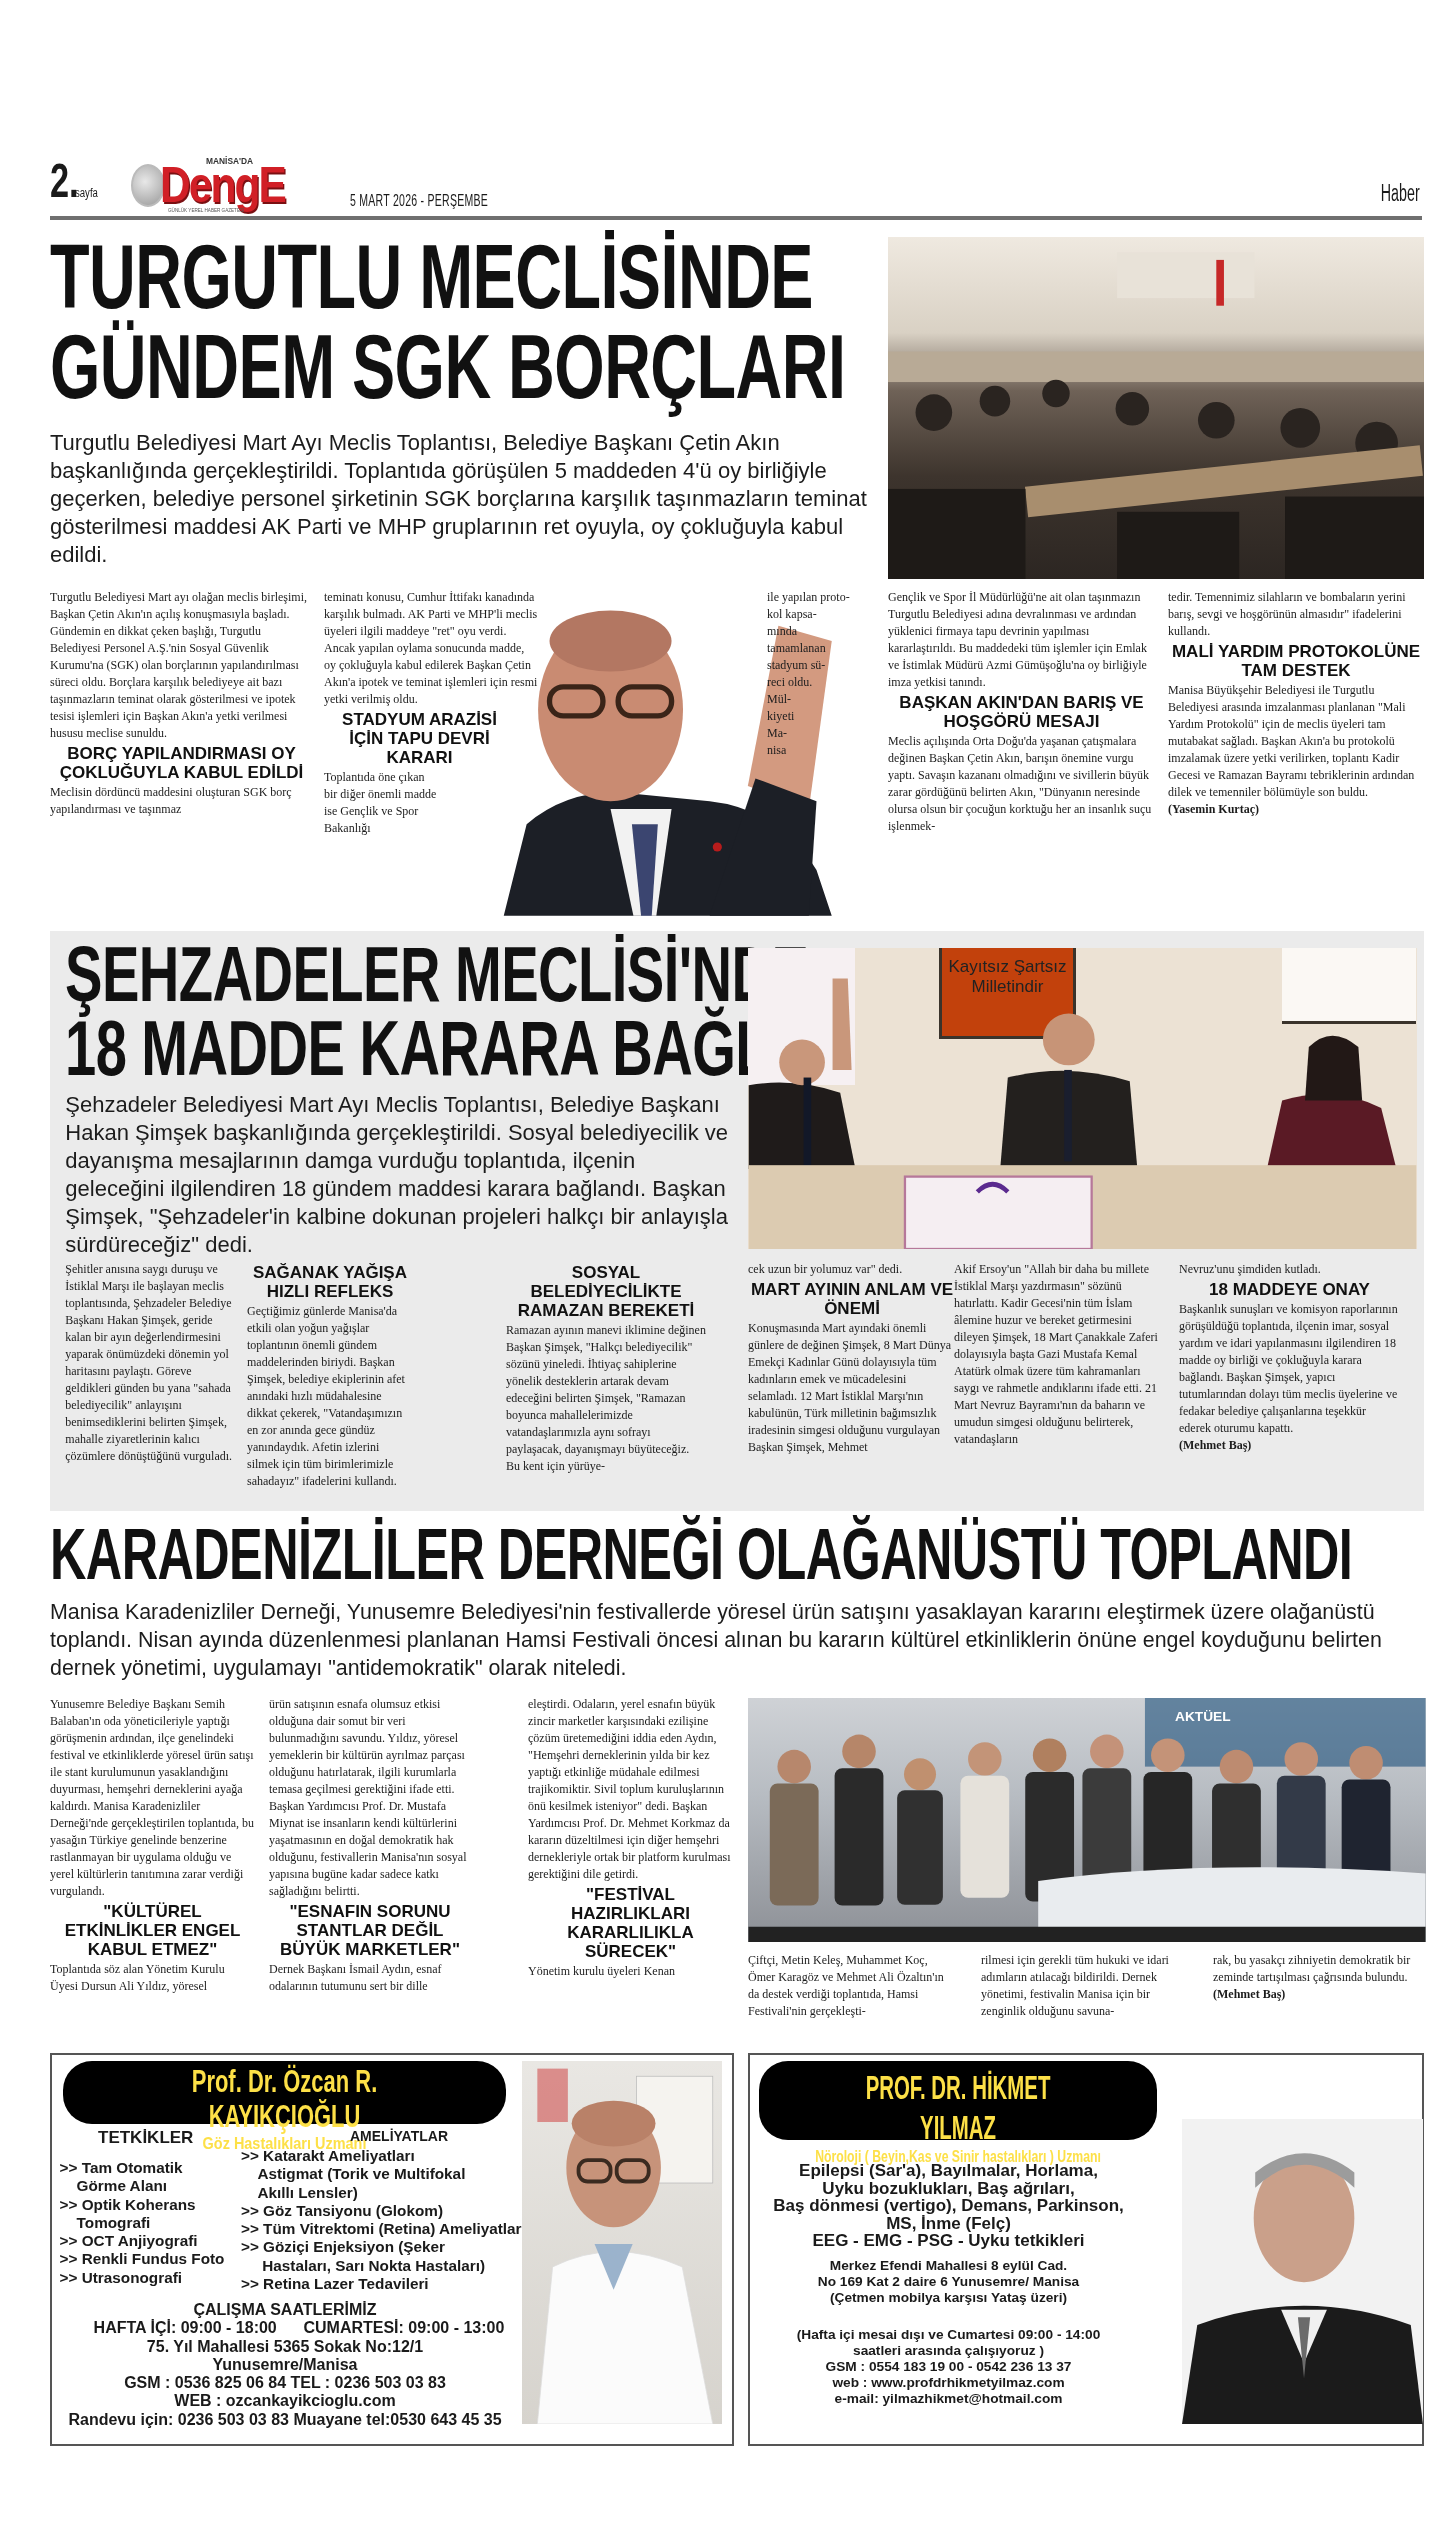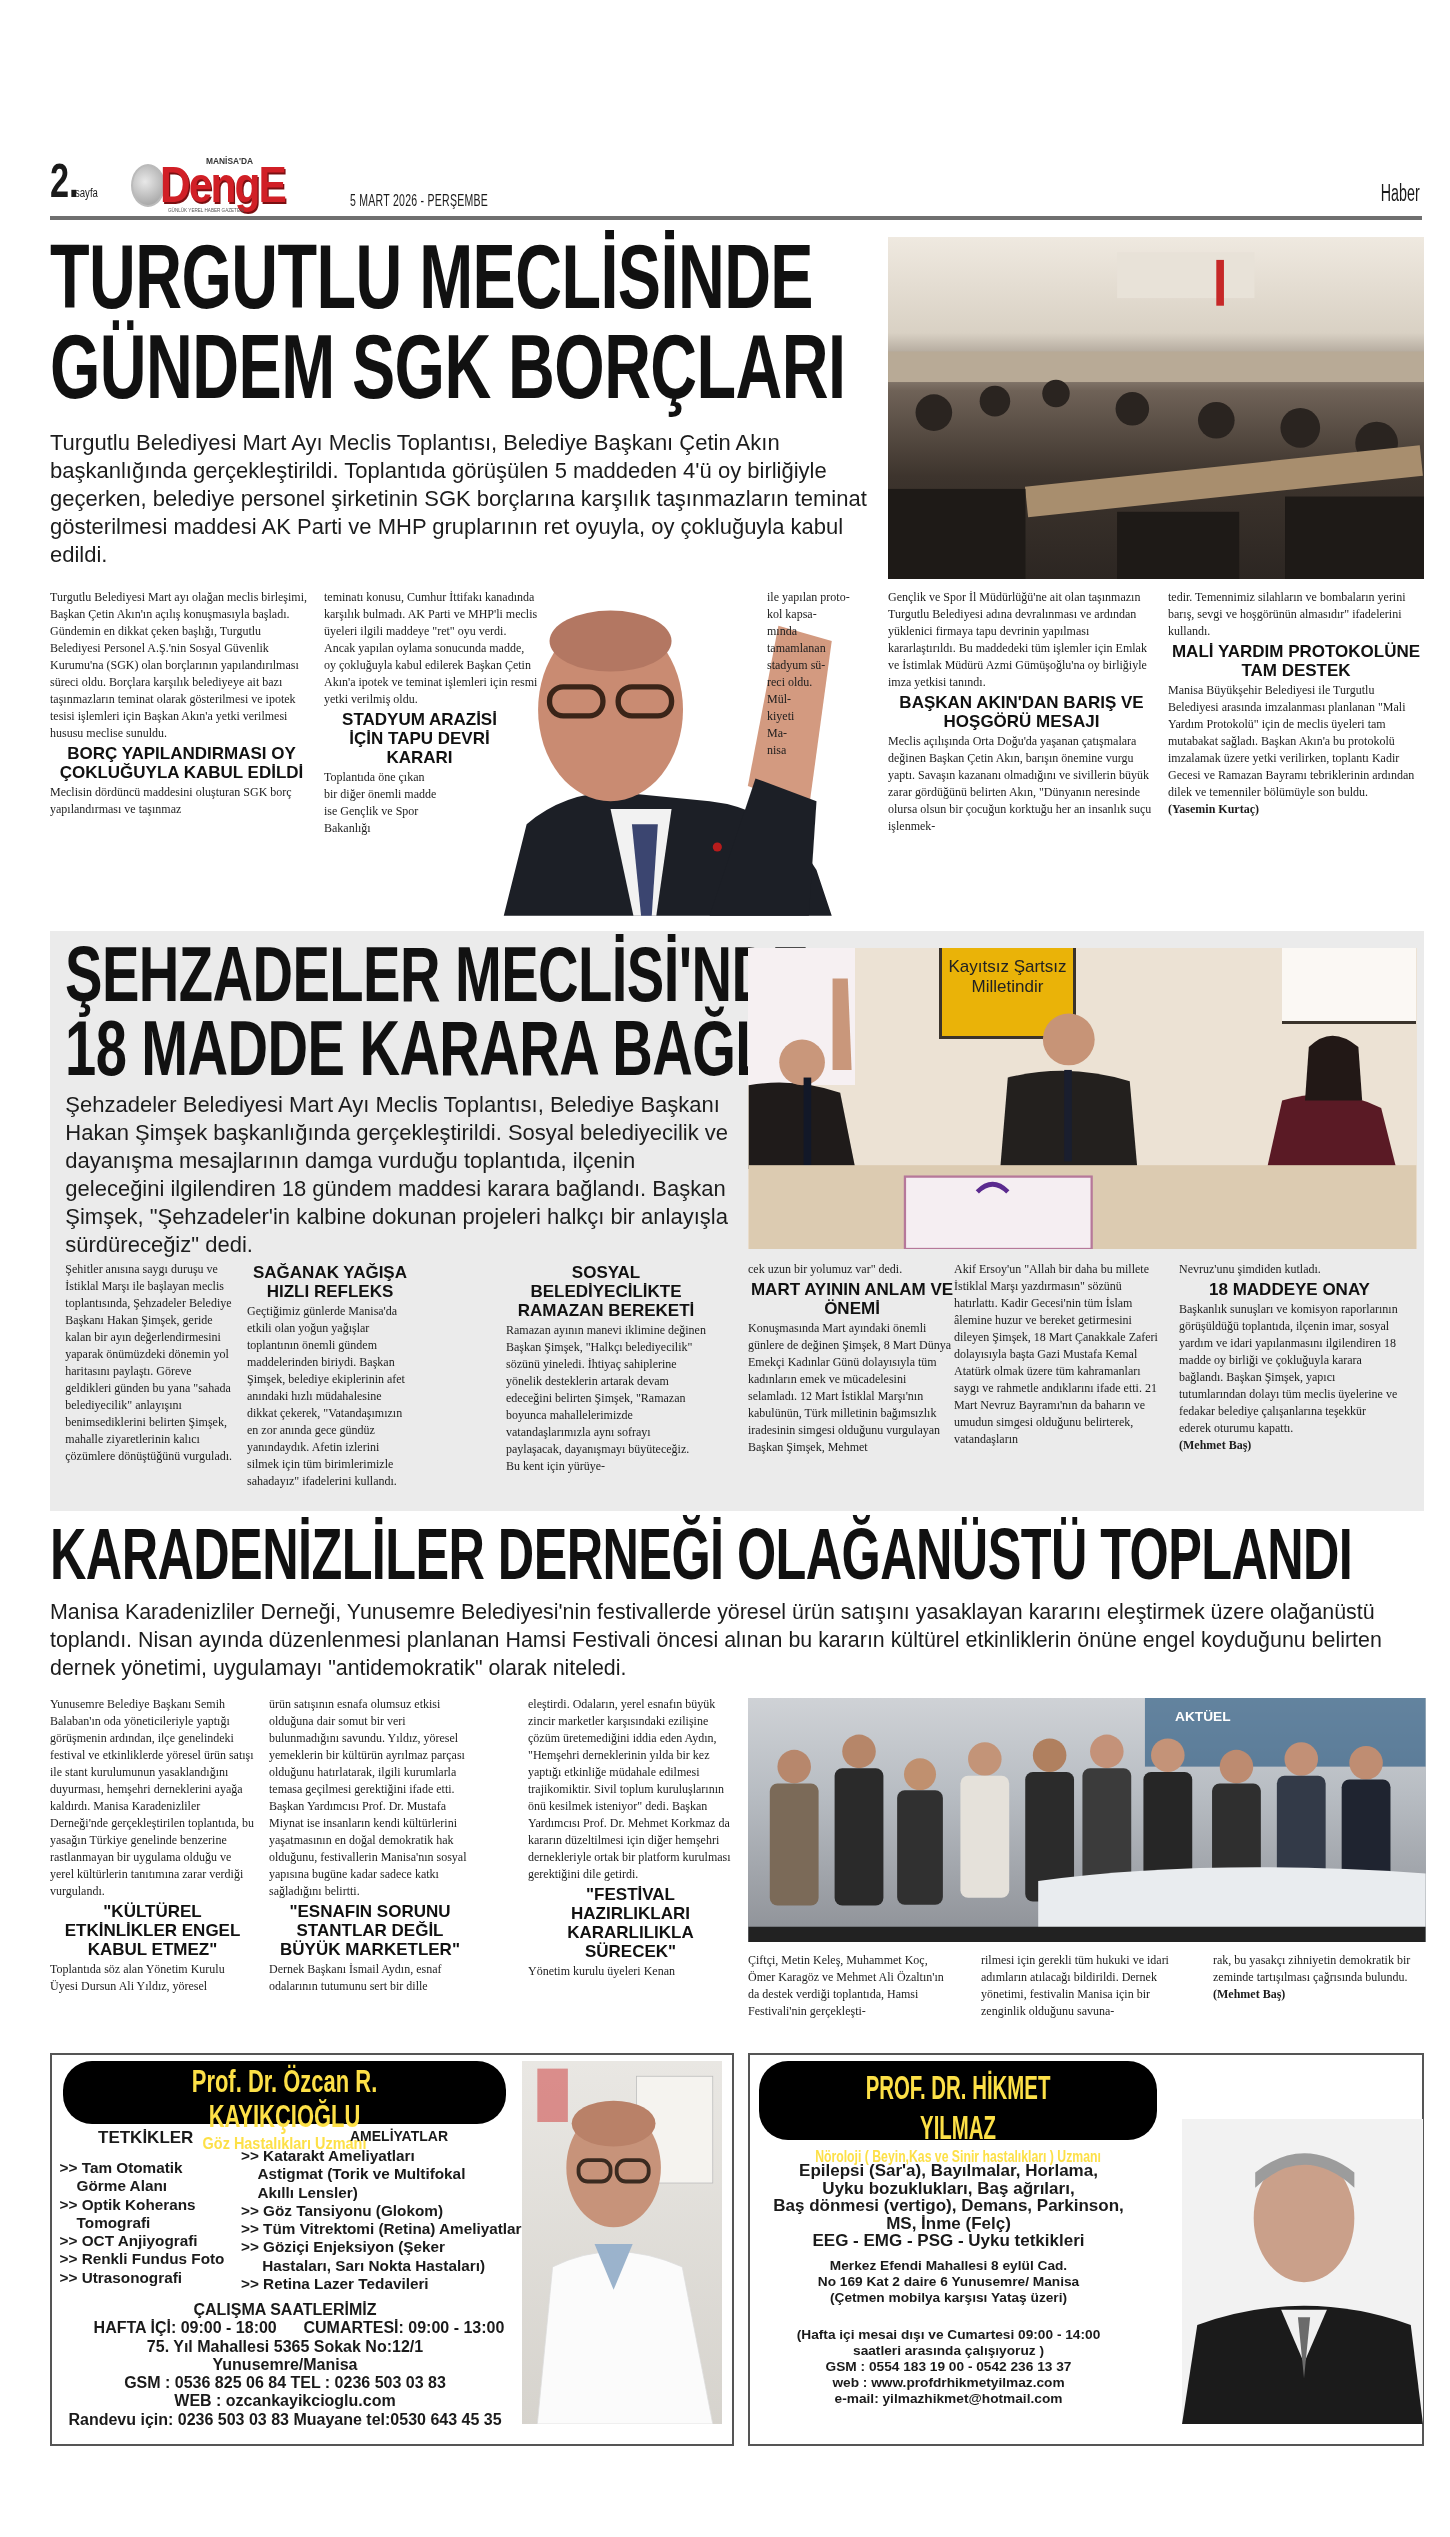--- a/index.html
+++ b/index.html
@@ -131,21 +131,21 @@
   </div>
 </div>
 
 <div id="sehzadeler" class="abs">
   <div class="abs headline" style="left:15.3px;top:6.1px;font-size:78px;">ŞEHZADELER MECLİSİ'NDE</div>
   <div class="abs headline" style="left:15.3px;top:80px;font-size:78px;">18 MADDE KARARA BAĞLANDI</div>
   <p class="abs lead" style="left:15.3px;top:160px;width:672px;">Şehzadeler Belediyesi Mart Ayı Meclis Toplantısı, Belediye Başkanı Hakan Şimşek başkanlığında gerçekleştirildi. Sosyal belediyecilik ve dayanışma mesajlarının damga vurduğu toplantıda, ilçenin geleceğini ilgilendiren 18 gündem maddesi karara bağlandı. Başkan Şimşek, "Şehzadeler'in kalbine dokunan projeleri halkçı bir anlayışla sürdüreceğiz" dedi.</p>
 
   <div class="abs photo" style="left:698px;top:17px;width:669px;height:301px;background:#ece2d4;">
     <div class="abs" style="left:0;top:0;width:107px;height:137px;background:#f6f0f2;"></div>
-    <div class="abs" style="left:191px;top:-7.6px;width:137px;height:99px;background:#eab308;border:3.1px solid #3a332b;text-align:center;font-family:'Liberation Sans',sans-serif;font-size:17px;line-height:20px;color:#222;padding-top:13.7px;">
+    <div class="abs" style="left:191px;top:-7.6px;width:137px;height:99px;background:#c2410c;border:3.1px solid #3a332b;text-align:center;font-family:'Liberation Sans',sans-serif;font-size:17px;line-height:20px;color:#222;padding-top:13.7px;">
       <div>Kayıtsız Şartsız</div>
       <div>Milletindir</div>
     </div>
     <div class="abs" style="left:534px;top:0;width:134px;height:76px;background:#fbf8f4;border-bottom:3.1px solid #3a332b;"></div>
     <svg class="abs" style="left:0;top:0" width="669" height="301" viewBox="0 0 876 395">
       <g fill="#1f1b1a">
           <path d="M0 180 Q60 170 120 190 L140 290 L0 290 Z"></path>
           <circle cx="70" cy="150" r="30" fill="#c9977b"></circle>
         </g>
       <rect x="72" y="170" width="10" height="120" fill="#121828"></rect>

